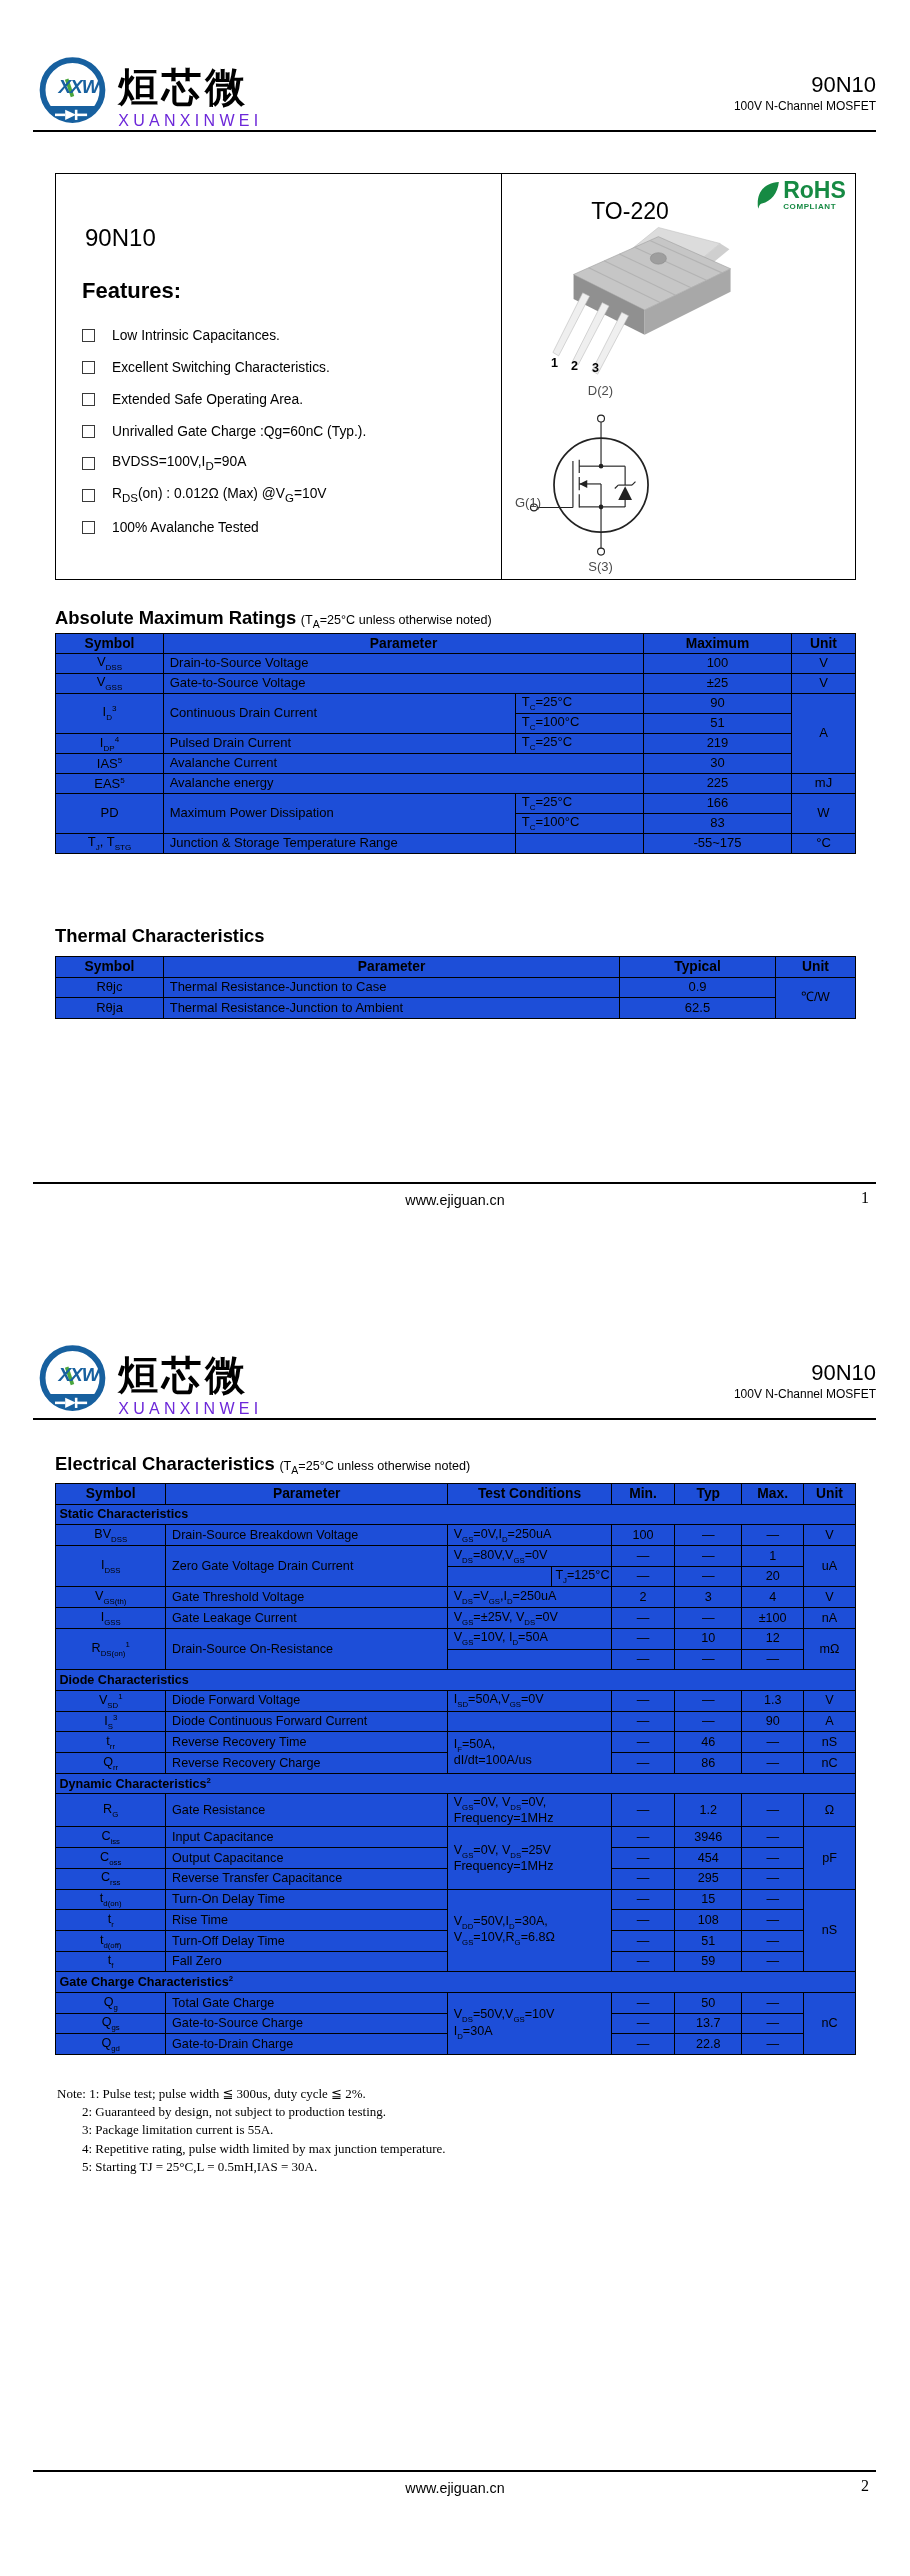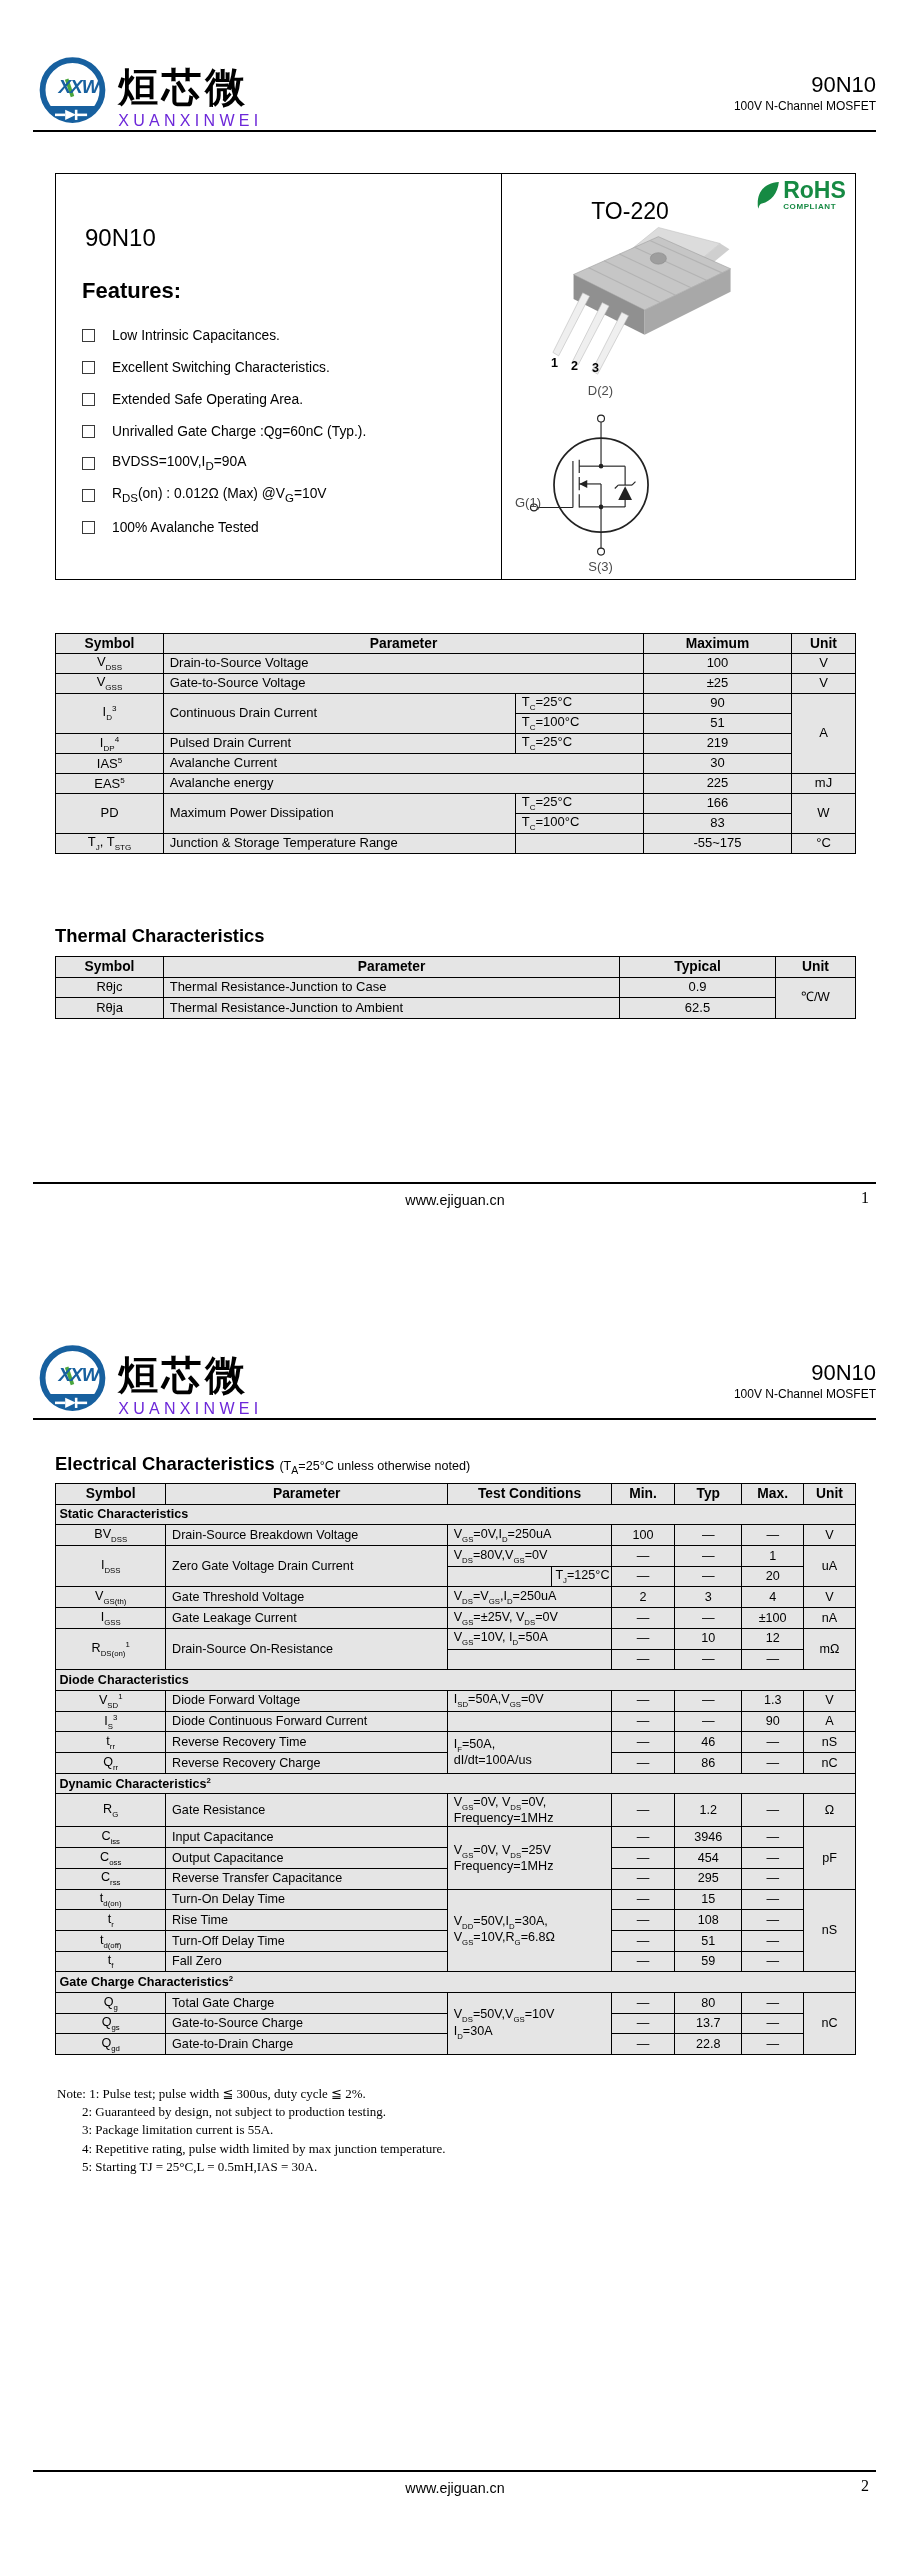--- a/index.html
+++ b/index.html
@@ -48,21 +48,21 @@
 
   
   .sec-title{position:absolute;left:55px;white-space:nowrap;}
   .sec-title .big{font-size:18.4px;font-weight:bold;}
   .sec-title .small{font-size:12.6px;margin-left:4.6px;}
   #amr-title{top:607px;}
   #thermal-title{top:925px;}
   #ec-title{top:165px;}
 
   
-  table.tbl{position:absolute;border-collapse:collapse;table-layout:fixed;background:#e5e5e5;}
+  table.tbl{position:absolute;border-collapse:collapse;table-layout:fixed;background:#1d4ed8;}
   .tbl td,.tbl th{border:1.1px solid #000;padding:0.6px 3.4px;text-align:center;vertical-align:middle;line-height:1.15;overflow:hidden;}
   .tbl th{font-size:13.8px;font-weight:bold;}
   .tbl td{font-size:13px;}
   .tbl .al-l{text-align:left;padding-left:5.7px;}
   .tbl .sec{text-align:left;font-weight:bold;font-size:13.8px;padding-left:3.4px;}
   .tbl sub{font-size:62%;}
   .tbl sup{font-size:62%;}
   #amr-table{left:55px;top:633px;width:801px;}
   #amr-table tr{height:20px;}
   #thermal-table{left:55px;top:956px;width:801px;}
@@ -214,20 +214,23 @@
           <circle cx="150" cy="145" r="4" fill="#222"></circle>
           <circle cx="150" cy="216" r="4" fill="#222"></circle>
         </svg>
         <span class="sch-lbl sch-lbl-d">D(2)</span>
         <span class="sch-lbl sch-lbl-g">G(1)</span>
         <span class="sch-lbl sch-lbl-s">S(3)</span>
       </div>
 
     </div>
 
+    <div class="sec-title" id="amr-title">
+      <span class="big">Absolute Maximum Ratings</span><span class="small">(T<sub>A</sub>=25°C unless otherwise noted)</span>
+    </div>
     <table class="tbl" id="amr-table">
         <colgroup>
           <col style="width: 13.5%;">
           <col style="width: 44%;">
           <col style="width: 16%;">
           <col style="width: 18.5%;">
           <col style="width: 8%;">
         </colgroup>
         <thead>
           <tr>
@@ -555,21 +558,21 @@
             <td>—</td>
           </tr>
           <tr>
             <td colspan="8" class="sec">Gate Charge Characteristics<sup>2</sup></td>
           </tr>
           <tr>
             <td>Q<sub>g</sub></td>
             <td class="al-l">Total Gate Charge</td>
             <td colspan="2" rowspan="3" class="al-l">V<sub>DS</sub>=50V,V<sub>GS</sub>=10V<br>I<sub>D</sub>=30A</td>
             <td>—</td>
-            <td>80</td>
+            <td>50</td>
             <td>—</td>
             <td rowspan="3">nC</td>
           </tr>
           <tr>
             <td>Q<sub>gs</sub></td>
             <td class="al-l">Gate-to-Source Charge</td>
             <td>—</td>
             <td>13.7</td>
             <td>—</td>
           </tr>

